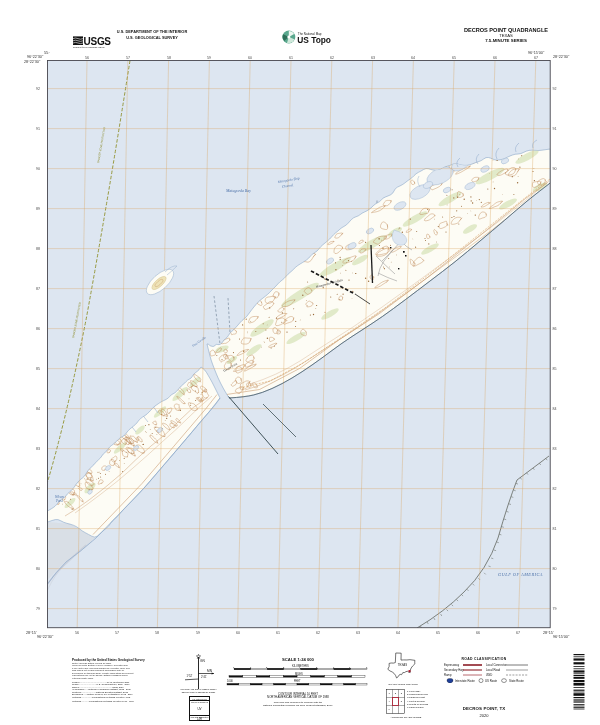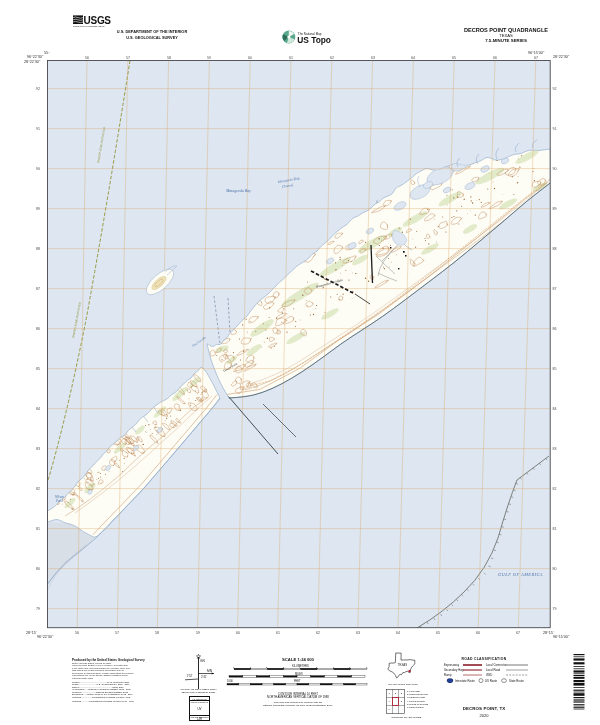--- a/index.html
+++ b/index.html
@@ -697,21 +697,21 @@
 <text x="528" y="54">96°15'00"</text>
 <text x="553" y="58">28°22'30"</text>
 <text x="26" y="634">28°15'</text>
 <text x="37" y="638">96°22'30"</text>
 <text x="543" y="634">28°15'</text>
 <text x="553" y="638">96°15'00"</text>
 <text x="24" y="63">28°22'30"</text>
 </g>
 </svg>
 
-<div class="abs" style="left:72.5px;top:15px;width:38px;height:13px;">
+<div class="abs" style="left:72.5px;top:36px;width:38px;height:13px;">
 <svg width="38" height="13" viewBox="0 0 38 13" style="position:absolute;left:0;top:0">
 <rect x="0" y="0.4" width="10" height="8.6" fill="#111"></rect>
 <path d="M0 2.6 Q2.5 1.4 5 2.6 T10 2.6 M0 4.8 Q2.5 3.6 5 4.8 T10 4.8 M0 7 Q2.5 5.8 5 7 T10 7" stroke="#fff" stroke-width="0.6" fill="none"></path>
 <text x="10.6" y="9" font-family="Liberation Sans,sans-serif" font-weight="bold" font-size="10" letter-spacing="-0.3" fill="#111">USGS</text>
 <text x="0" y="12.4" font-family="Liberation Serif,serif" font-style="italic" font-size="2.7" fill="#111">science for a changing world</text>
 </svg>
   </div>
 
 <div class="t" style="left:114px;top:29px;width:76px;text-align:center;font-size:3.9px;font-weight:bold;color:#111;">U.S. DEPARTMENT OF THE INTERIOR</div>
 <div class="t" style="left:114px;top:34.6px;width:76px;text-align:center;font-size:3.9px;font-weight:bold;color:#111;">U.S. GEOLOGICAL SURVEY</div>

